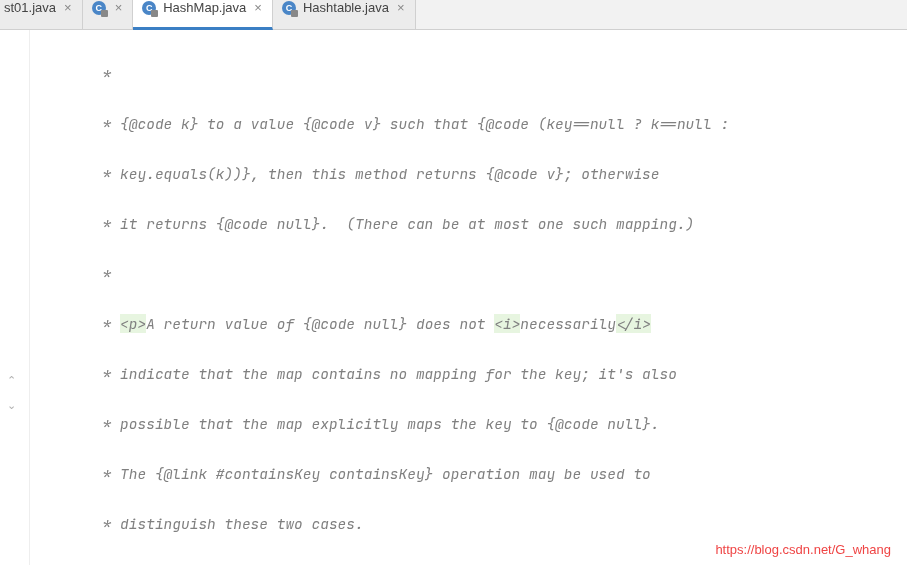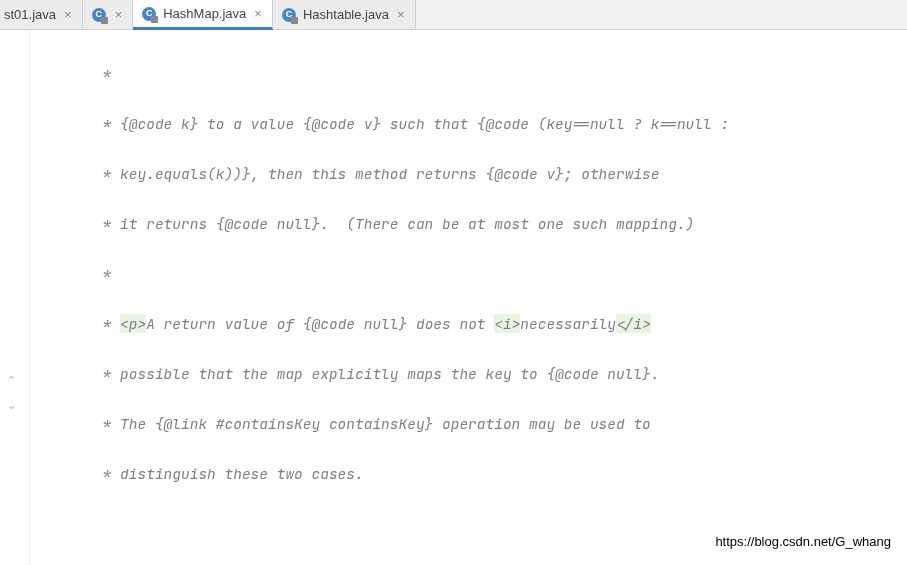--- a/index.html
+++ b/index.html
@@ -14,21 +14,20 @@
 }
 .tab-bar {
   display: flex;
   height: 30px;
   background: #f2f2f2;
   border-bottom: 1px solid #d0d0d0;
   align-items: stretch;
 }
 .tab {
   display: flex;
-  align-items: center;
   padding: 0 10px 0 8px;
   border-right: 1px solid #d0d0d0;
   background: #ececec;
   cursor: pointer;
   font-size: 13px;
   color: #444;
   gap: 6px;
 }
 .tab.active {
   background: #ffffff;
@@ -90,22 +89,22 @@
   white-space: pre;
   overflow: hidden;
 }
 .code .line { height: 25px; }
 .hl-tag { background: #e7f5e0; color: #808080; }
 .hl-doc { color: #808080; font-style: italic; }
 .u { text-decoration-color: #a0a0a0; }
 .ind1 { display:inline-block; width: 58px; }
 .watermark {
   position: absolute;
-  right: 16px; bottom: 16px;
-  color: #000000;
+  right: 16px; bottom: 8px;
+  color: #ef4444;
   font-size: 13px;
   font-family: Arial, sans-serif;
 }
 </style>
 </head>
 <body>
 
 <div class="tab-bar">
   <div class="tab">
     <span>st01.java</span>
@@ -141,20 +140,21 @@
     <span class="fold-mark" style="top:345px">⌃</span>
     <span class="fold-mark" style="top:370px">⌄</span>
   </div>
   <div class="code">
 <div class="line hl-doc"><span class="ind1"></span><span> *</span></div>
 <div class="line hl-doc"><span class="ind1"></span><span> * {</span><span class="u">@code</span><span> k} to a value {</span><span class="u">@code</span><span> v} such that {</span><span class="u">@code</span><span> (key==null ? k==null :</span></div>
 <div class="line hl-doc"><span class="ind1"></span><span> * key.equals(k))}, then this method returns {</span><span class="u">@code</span><span> v}; otherwise</span></div>
 <div class="line hl-doc"><span class="ind1"></span><span> * it returns {</span><span class="u">@code</span><span> null}.  (There can be at most one such mapping.)</span></div>
 <div class="line hl-doc"><span class="ind1"></span><span> *</span></div>
 <div class="line hl-doc"><span class="ind1"></span><span> * </span><span class="hl-tag">&lt;p&gt;</span><span>A return value of {</span><span class="u">@code</span><span> null} does not </span><span class="hl-tag">&lt;i&gt;</span><span class="u">necessarily</span><span class="hl-tag">&lt;/i&gt;</span></div>
+<div class="line hl-doc"><span class="ind1"></span><span> * indicate that the map contains no mapping for the key; it's also</span></div>
 <div class="line hl-doc"><span class="ind1"></span><span> * possible that the map explicitly maps the key to {</span><span class="u">@code</span><span> null}.</span></div>
 <div class="line hl-doc"><span class="ind1"></span><span> * The {</span><span class="u">@link</span><span> #containsKey containsKey} operation may be used to</span></div>
 <div class="line hl-doc"><span class="ind1"></span><span> * distinguish these two cases.</span></div>
 
 
 
 
 
 
 

